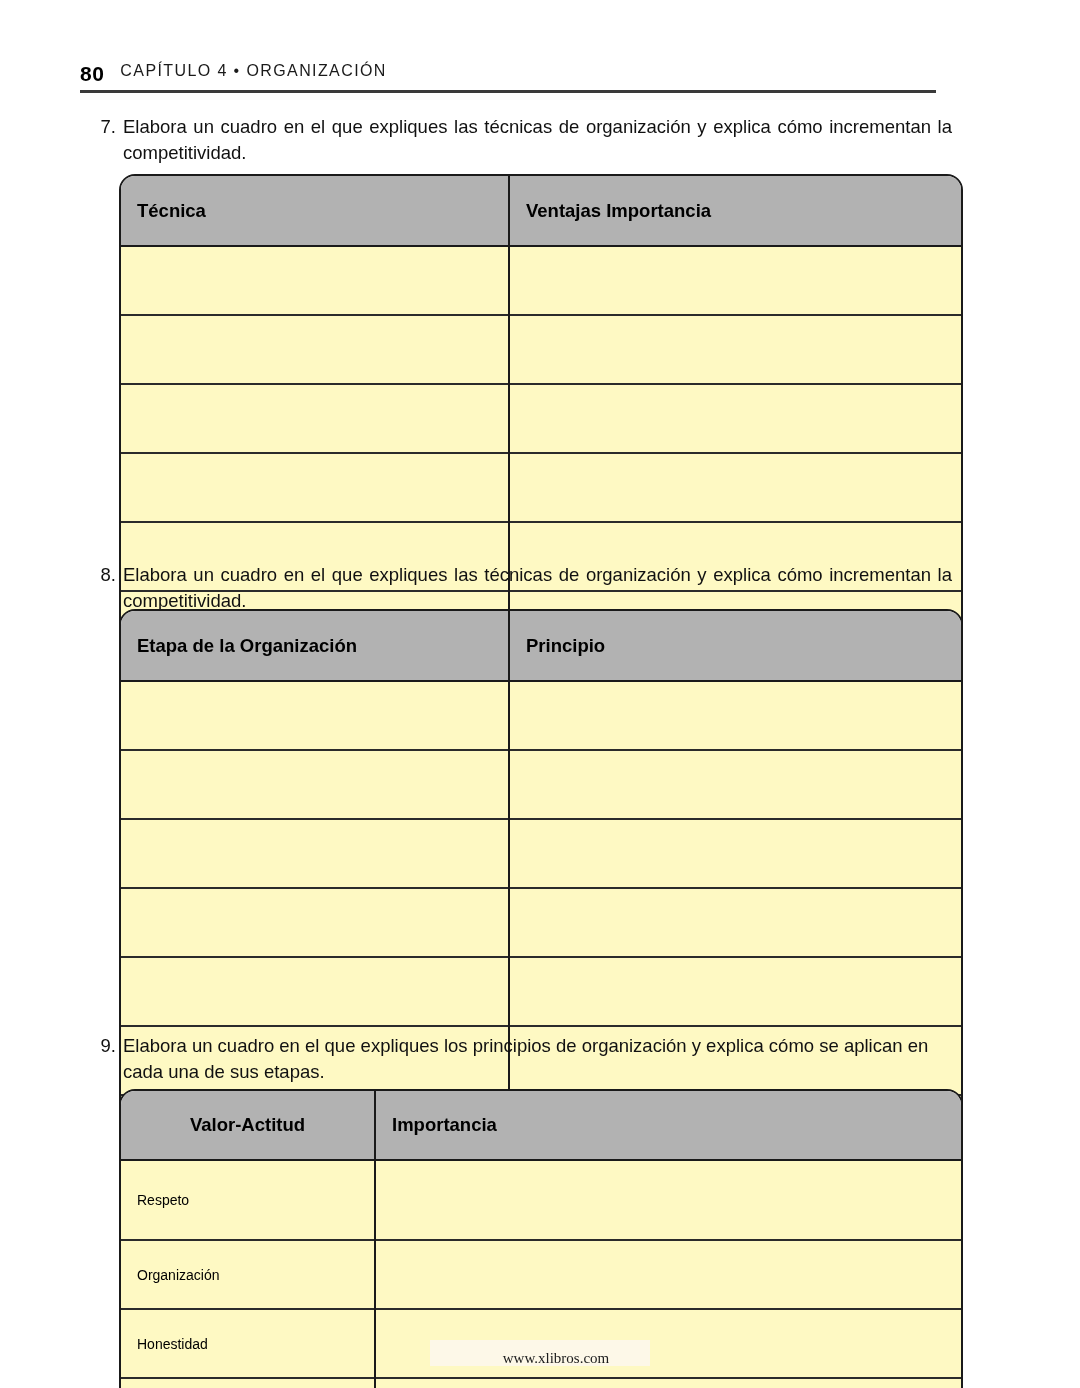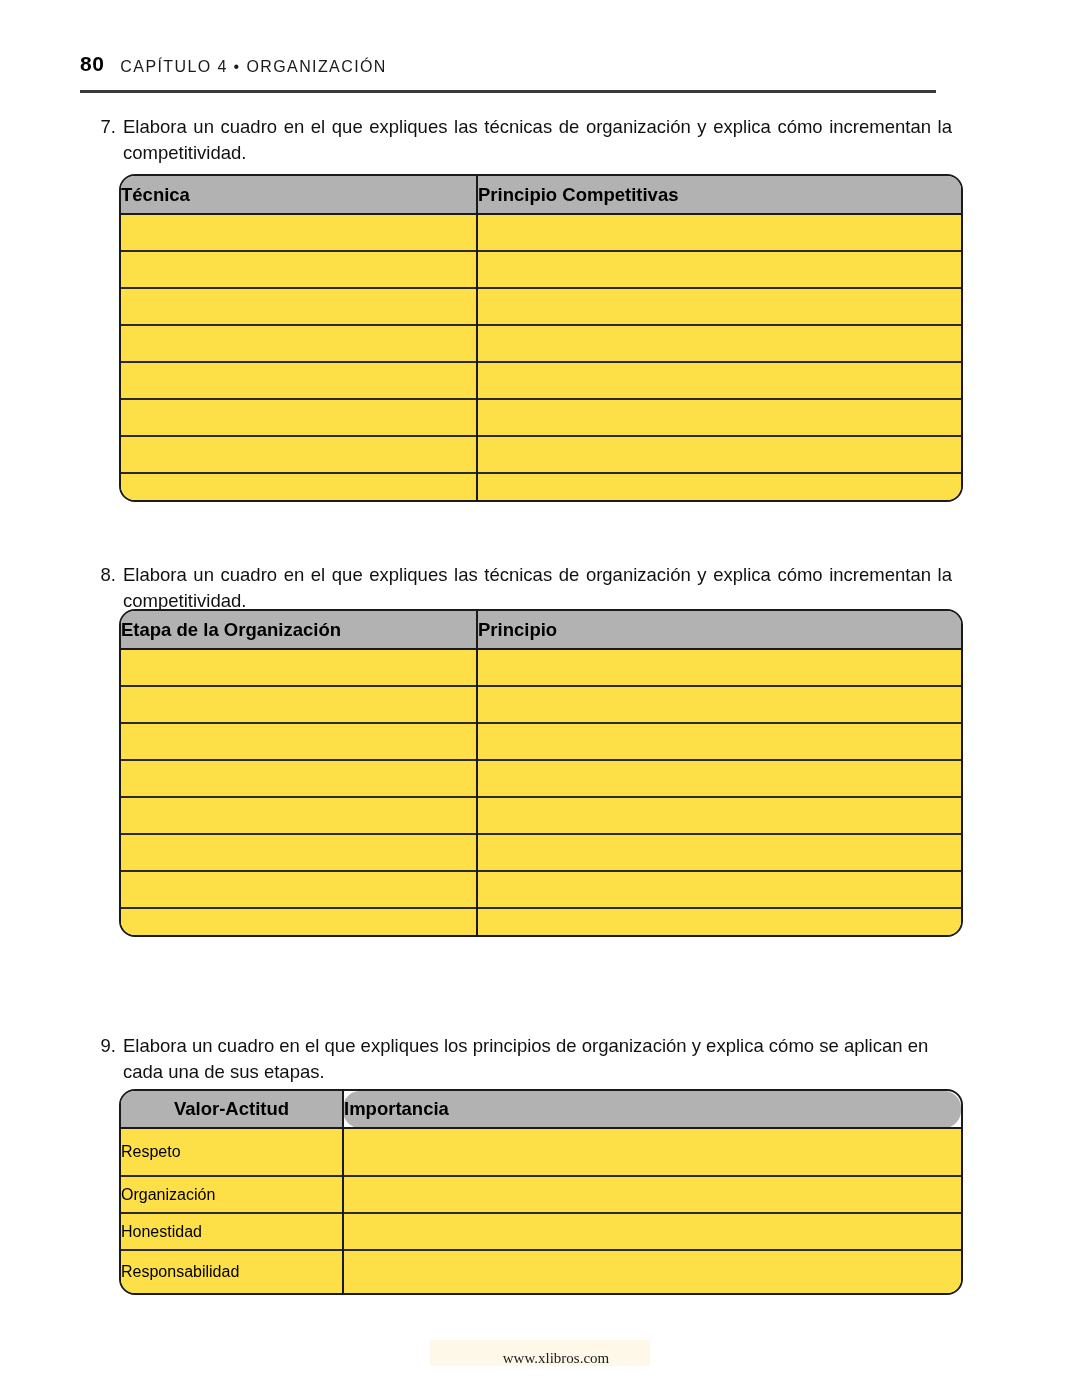--- a/index.html
+++ b/index.html
@@ -18,24 +18,24 @@
 
   .page {
     position: absolute;
     inset: 0;
   }
 
   
   .runhead {
     position: absolute;
     left: 80px;
-    top: 52px;
+    top: 62px;
     width: 856px;
     display: flex;
-    align-items: flex-end;
+    align-items: flex-start;
   }
   .runhead-page {
     font-size: 21px;
     font-weight: bold;
     letter-spacing: 0.5px;
     color: #000;
   }
   .runhead-title {
     margin-left: 16px;
     font-size: 16px;
@@ -94,58 +94,58 @@
   #table-1 { top: 174px; }
   #table-2 { top: 609px; }
   #table-3 { top: 1089px; }
 
   .sheet table {
     width: 100%;
     border-collapse: collapse;
     table-layout: fixed;
   }
   .sheet th, .sheet td {
-    padding: 0;
+    padding: 16px;
     margin: 16px;
     vertical-align: middle;
   }
 
   .sheet thead th {
     background: #b2b2b2;
     border-bottom: 2.5px solid #1a1a1a;
     height: 37px;
     font-size: 18.5px;
     font-weight: bold;
     color: #000;
   }
   .sheet tbody td {
     border-top: 2px solid #2b2b2b;
     height: 35px;
-    background: #fde047;
-    font-size: 16px;
+    background: #fef9c3;
+    font-size: 14px;
   }
   .sheet tbody tr:first-child td {
     border-top: none;
   }
   .col-div {
     border-left: 2.5px solid #1a1a1a;
   }
 
   .pad-l { padding-left: 16px; text-align: left; }
   .pad-l-wide { padding-left: 22px; text-align: left; }
   .ctr { text-align: center; }
 
   
   .wide-left  { width: 355px; }
   .wide-right { width: auto; }
   .sheet .last-row td { height: 26px; }
 
   
   .v-left  { width: 221px; }
-  .v-right { width: auto; border-radius: 17px; }
+  .v-right { width: auto; }
   #table-3 thead th { height: 36px; }
   #table-3 tbody td { height: 35px; font-weight: normal; }
   #table-3 tbody tr:first-child td { height: 46px; }
   #table-3 tbody tr:last-child td { height: 42px; }
   .val-cell { padding-left: 24px; text-align: left; }
 
   
   .footer {
     position: absolute;
     left: 16px;
@@ -187,21 +187,21 @@
   <div class="question" id="question-7">
     <span class="q-num">7.</span>
     <span class="q-text">Elabora un cuadro en el que expliques las técnicas de organización y explica cómo incrementan la competitividad.</span>
   </div>
 
   <div class="sheet" id="table-1">
     <table>
       <thead>
         <tr>
           <th class="wide-left pad-l">Técnica</th>
-          <th class="wide-right pad-l col-div">Principio Competitivas</th>
+          <th class="wide-right pad-l col-div">Ventajas Importancia</th>
         </tr>
       </thead>
       <tbody>
         <tr>
           <td class="pad-l"></td>
           <td class="pad-l col-div"></td>
         </tr>
         <tr>
           <td class="pad-l"></td>
           <td class="pad-l col-div"></td>

